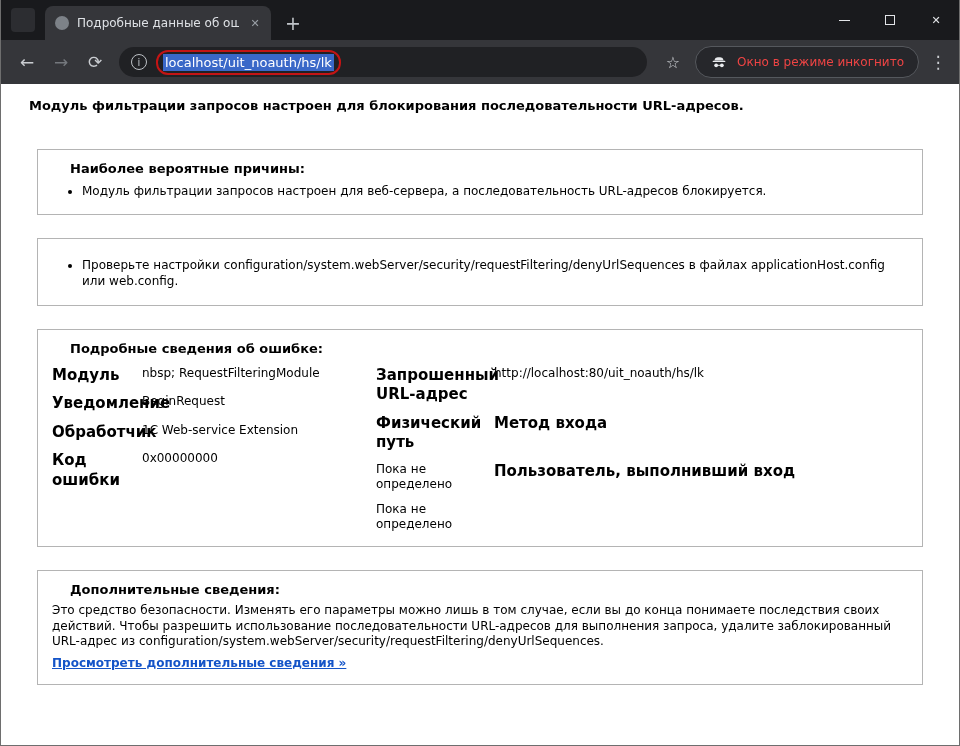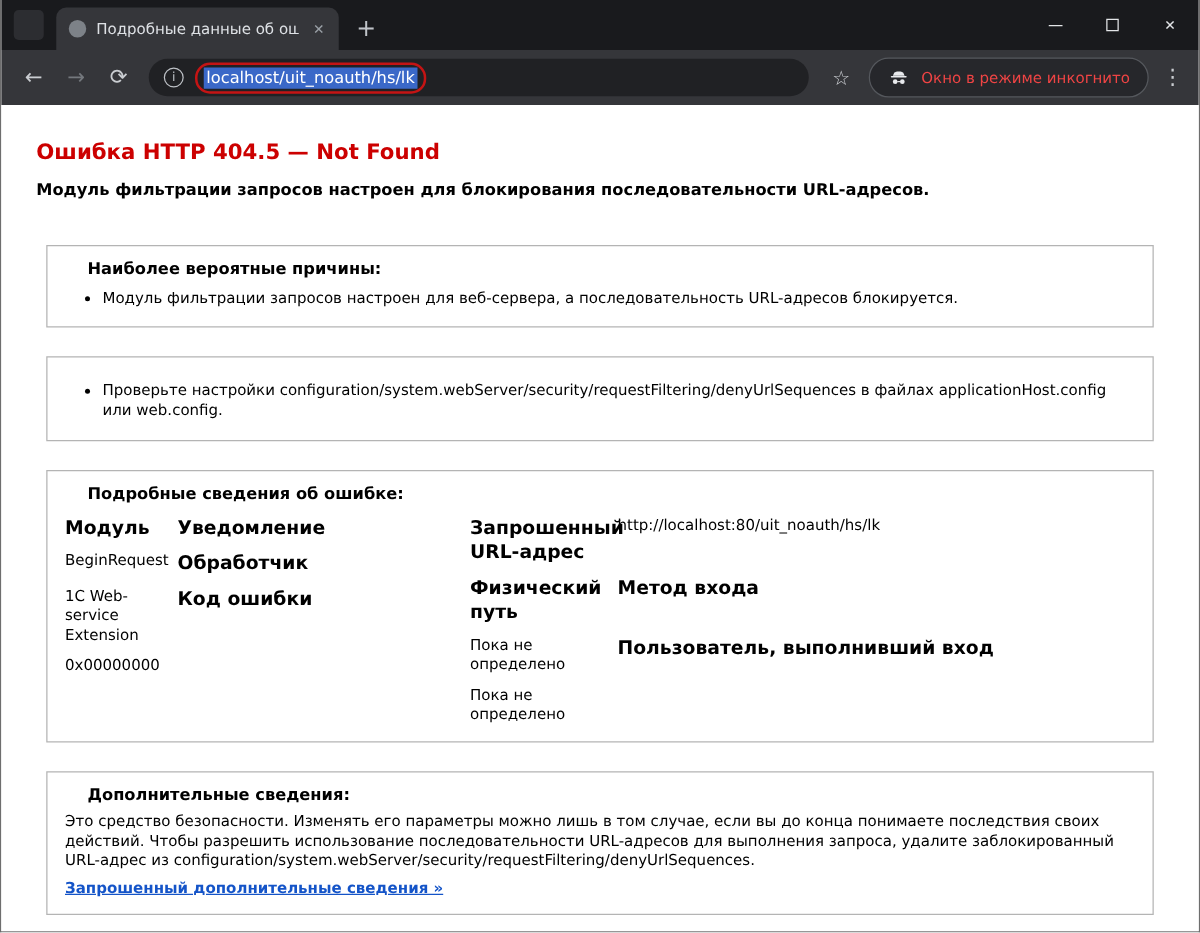--- a/index.html
+++ b/index.html
@@ -105,41 +105,41 @@
         <circle cx="8.2" cy="16.4" r="2.5"></circle>
         <circle cx="15.8" cy="16.4" r="2.5"></circle>
         <rect x="10.4" y="15.8" width="3.2" height="1.2"></rect>
       </svg>
       <span>Окно в режиме инкогнито</span>
     </div>
     <div class="nav-btn menu">⋮</div>
   </div>
 
   <main class="page">
-    <h1>Ошибка HTTP 404.5 — Not Found</h1>
     <p class="subtitle">Модуль фильтрации запросов настроен для блокирования последовательности URL-адресов.</p>
 
     <section class="box">
       <h2>Наиболее вероятные причины:</h2>
       <ul>
         <li>Модуль фильтрации запросов настроен для веб-сервера, а последовательность URL-адресов блокируется.</li>
       </ul>
     </section>
 
     <section class="box">
       <ul>
         <li>Проверьте настройки configuration/system.webServer/security/requestFiltering/denyUrlSequences в файлах applicationHost.config или web.config.</li>
       </ul>
     </section>
 
     <section class="box">
       <h2>Подробные сведения об ошибке:</h2>
       <div class="details">
         <div class="dcol left">
           <div class="dlabel">Модуль</div>
+          <div class="dvalue">nbsp;  RequestFilteringModule</div>
           <div class="dlabel">Уведомление</div>
           <div class="dvalue">BeginRequest</div>
           <div class="dlabel">Обработчик</div>
           <div class="dvalue">1C Web-service Extension</div>
           <div class="dlabel">Код ошибки</div>
           <div class="dvalue">0x00000000</div>
         </div>
         <div class="dcol right">
           <div class="dlabel">Запрошенный URL-адрес</div>
           <div class="dvalue">http://localhost:80/uit_noauth/hs/lk</div>
@@ -148,17 +148,17 @@
           <div class="dvalue">Пока не определено</div>
           <div class="dlabel">Пользователь, выполнивший вход</div>
           <div class="dvalue">Пока не определено</div>
         </div>
       </div>
     </section>
 
     <section class="box">
       <h2>Дополнительные сведения:</h2>
       <p class="more-text">Это средство безопасности. Изменять его параметры можно лишь в том случае, если вы до конца понимаете последствия своих действий. Чтобы разрешить использование последовательности URL-адресов для выполнения запроса, удалите заблокированный URL-адрес из configuration/system.webServer/security/requestFiltering/denyUrlSequences.</p>
-      <a class="more-link">Запрошенный дополнительные сведения »</a>
+      <a class="more-link">Просмотреть дополнительные сведения »</a>
     </section>
   </main>
 
 </div>
 
 </body></html>

